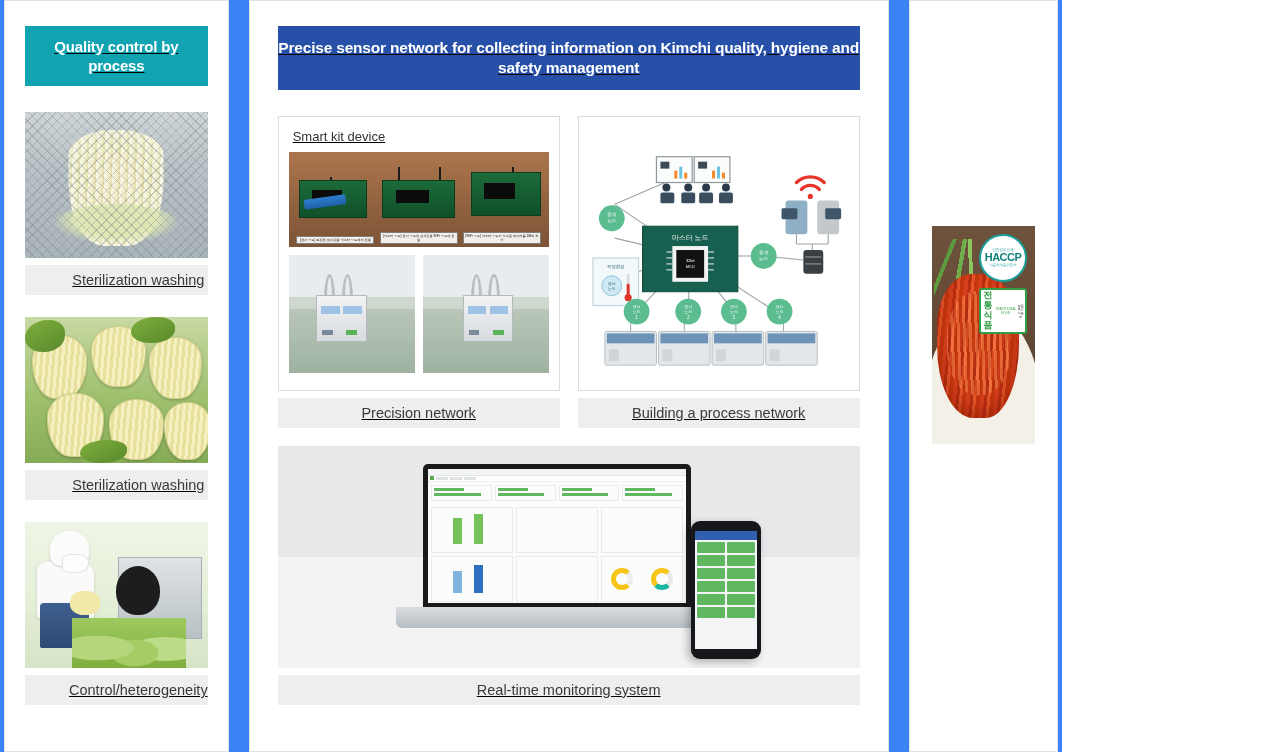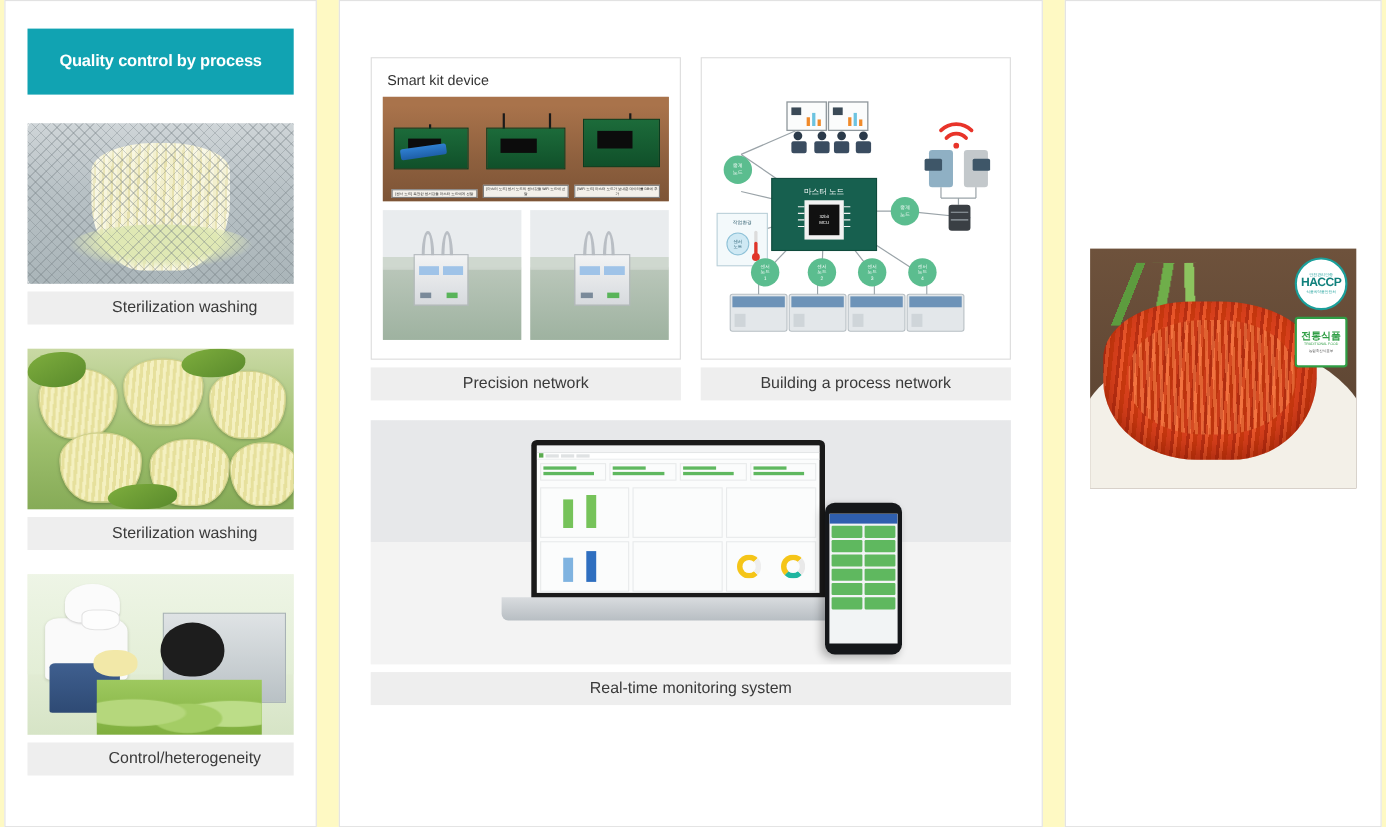--- a/index.html
+++ b/index.html
@@ -6,25 +6,26 @@
   * { box-sizing: border-box; }
   html, body {
     margin: 0; padding: 0;
     width: 1268px; height: 752px;
     background: #ffffff;
     font-family: "Liberation Sans", sans-serif;
     overflow: hidden;
   }
   .page {
     position: relative;
-    width: 1260px; height: 752px;
+    width: 1062px; height: 752px;
     display: flex;
     gap: 20px;
     padding: 0 4px;
-    background: #fef9c3;
+    background: #3b82f6;
+    text-decoration: underline;
   }
 
   
   .panel {
     background: #fff;
     border: 1px solid #e2e2e2;
     position: relative;
   }
   .panel-left   { width: 285px; }
   .panel-center { width: 640px; }
@@ -360,21 +361,21 @@
     border: 2px solid #1a9f9a;
     display: flex; flex-direction: column; align-items: center; justify-content: center;
     line-height: 1;
   }
   .badge-haccp .k { font-size: 3.6px; color: #1a9f9a; }
   .badge-haccp .m { font-size: 11px; font-weight: bold; color: #10807c; letter-spacing: -0.5px; }
   .badge-haccp .s { font-size: 3.4px; color: #1a9f9a; margin-top: 1px; }
   .badge-trad {
     top: 62px; width: 48px; height: 46px;
     border: 2px solid #2f9e45; border-radius: 3px;
-    display: flex; flex-direction: column; align-items: center; justify-content: center;
+    display: flex; flex-direction: row; align-items: center; justify-content: center;
     line-height: 1.1;
   }
   .badge-trad .k { font-size: 9px; font-weight: bold; color: #2f9e45; }
   .badge-trad .e { font-size: 3.2px; color: #2f9e45; margin-top: 2px; }
   .badge-trad .o { font-size: 3.2px; color: #444; margin-top: 2px; }
 </style>
 </head>
 <body>
 
 <div class="page">
@@ -423,20 +424,21 @@
         </div>
         <div class="cap">Control/heterogeneity</div>
       </div>
 
     </div>
   </section>
 
   <section class="panel panel-center">
     <div class="panel-inner">
 
+      <div class="hdr hdr-center">Precise sensor network for collecting information on Kimchi quality, hygiene and safety management</div>
 
       <div class="center-row">
 
         <div class="cbox">
           <div class="cbox-frame">
             <div class="cbox-label">Smart kit device</div>
 
             <div class="board-photo">
               <div class="desk"></div>
               <div class="ant" style="left:16%;bottom:48%;height:26%;"></div>

